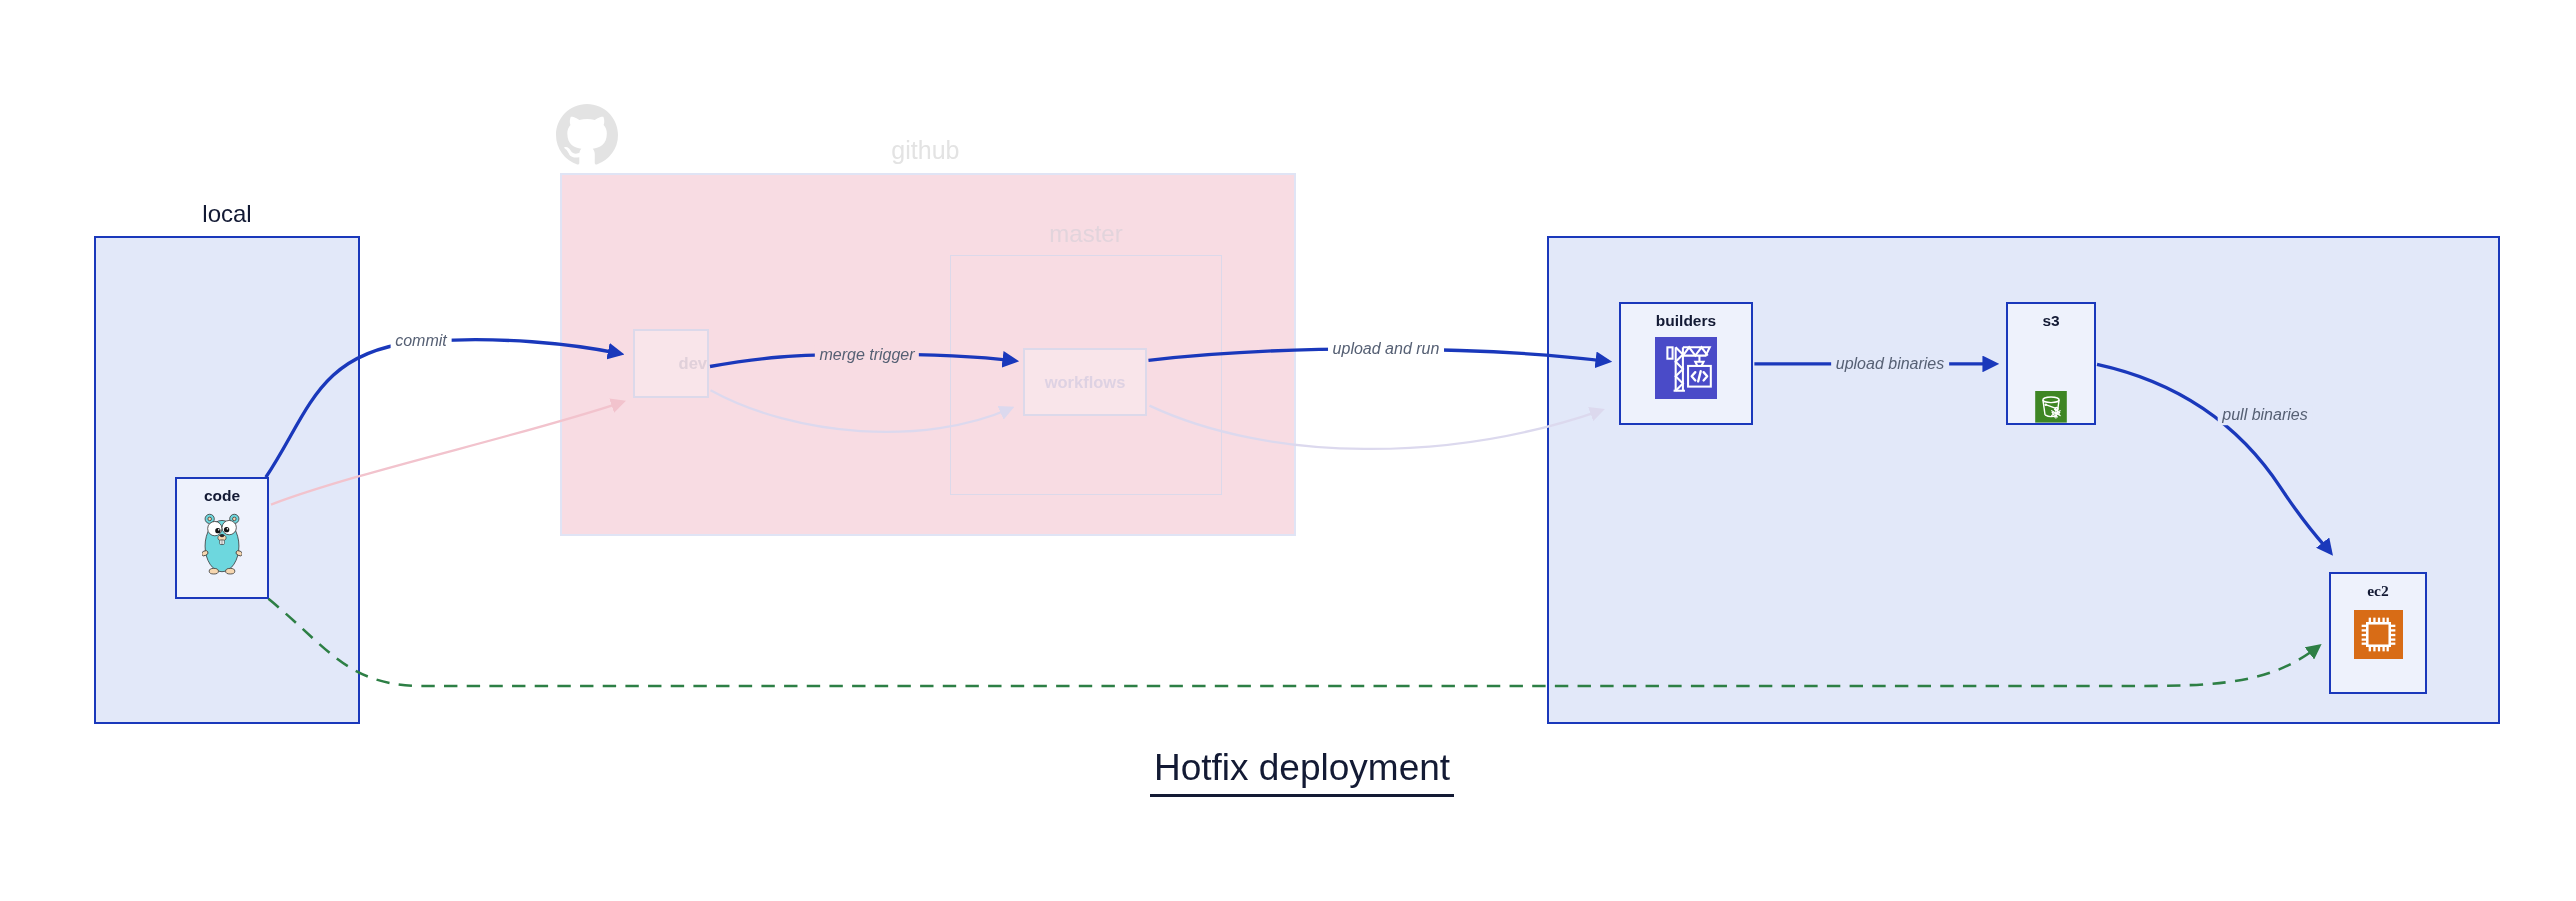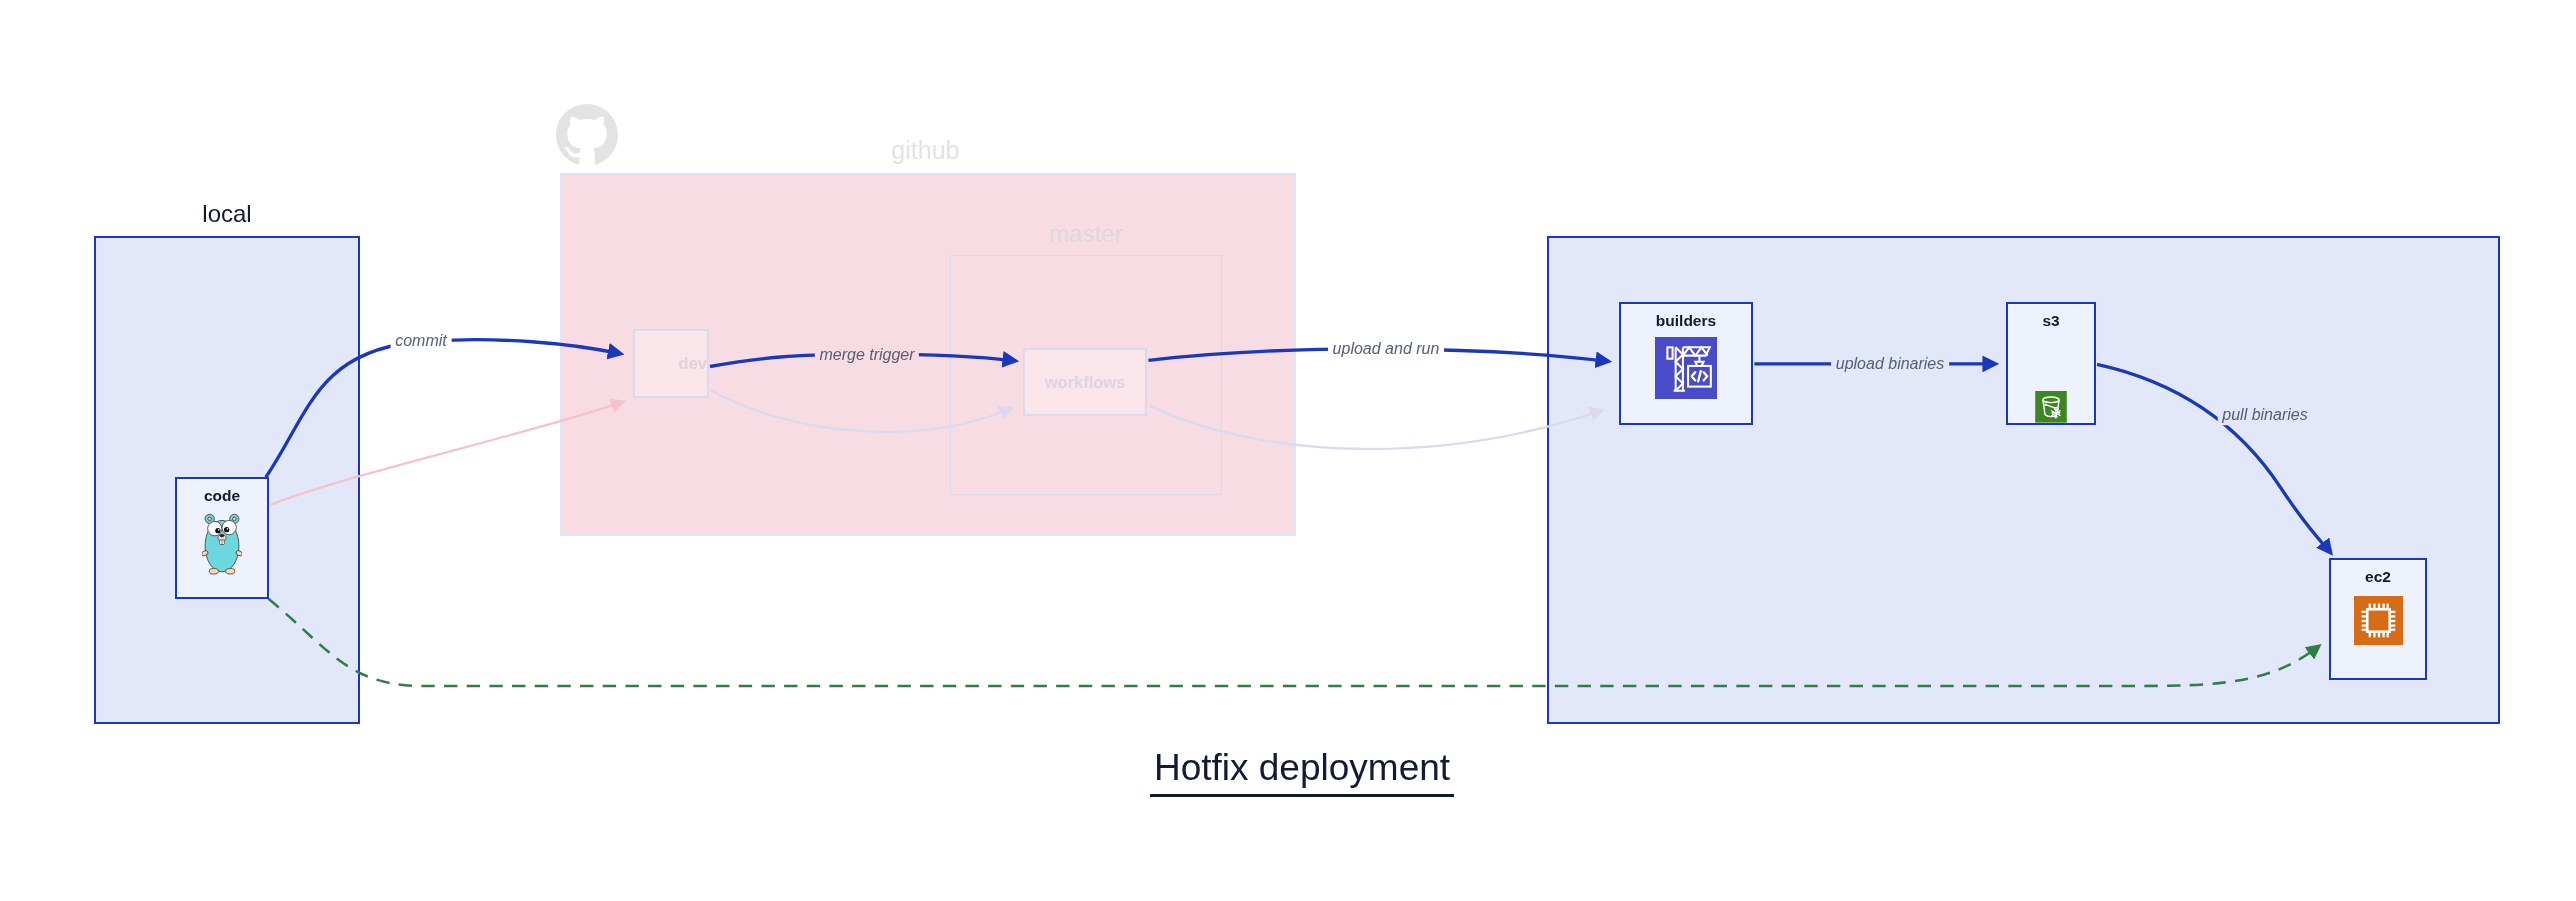--- a/index.html
+++ b/index.html
@@ -134,21 +134,21 @@
         <line x1="47" y1="56" x2="71" y2="70"></line>
         <line x1="47" y1="70" x2="71" y2="56"></line>
         <path d="M55,52 L59,56 L63,52"></path>
         <path d="M55,74 L59,70 L63,74"></path>
         <path d="M48,61 L52.5,62.5 L49,66"></path>
         <path d="M70,61 L65.5,62.5 L69,66"></path>
       </g>
     </svg>
   </div>
 
-  <div class="node" style="left:2329px;top:558px;width:98px;height:122px;">
+  <div class="node" style="left:2329px;top:572px;width:98px;height:122px;font-family:Liberation Serif, serif;">
     <div class="node-label">ec2</div>
     <svg class="node-icon" style="margin-top:10.3px;" width="49" height="49" viewBox="0 0 96 96">
       <rect x="0" y="0" width="96" height="96" fill="var(--ec2-icon-bg)"></rect>
       <rect x="26" y="26" width="44" height="44" fill="none" stroke="#ffffff" stroke-width="5"></rect>
       <g stroke="#ffffff" stroke-width="4.5">
         <line x1="31" y1="15" x2="31" y2="26"></line>
           <line x1="40" y1="15" x2="40" y2="26"></line>
         <line x1="49" y1="15" x2="49" y2="26"></line>
           <line x1="58" y1="15" x2="58" y2="26"></line>
         <line x1="66" y1="15" x2="66" y2="26"></line>

